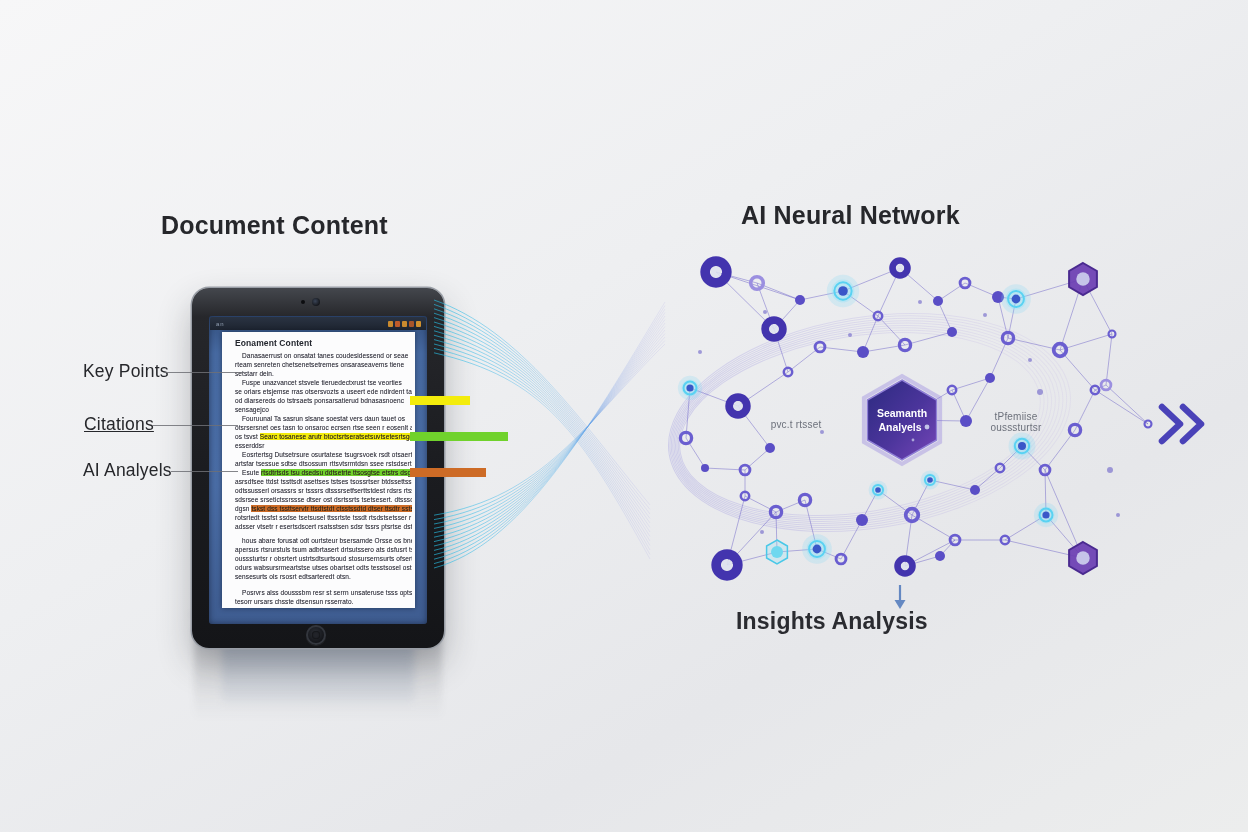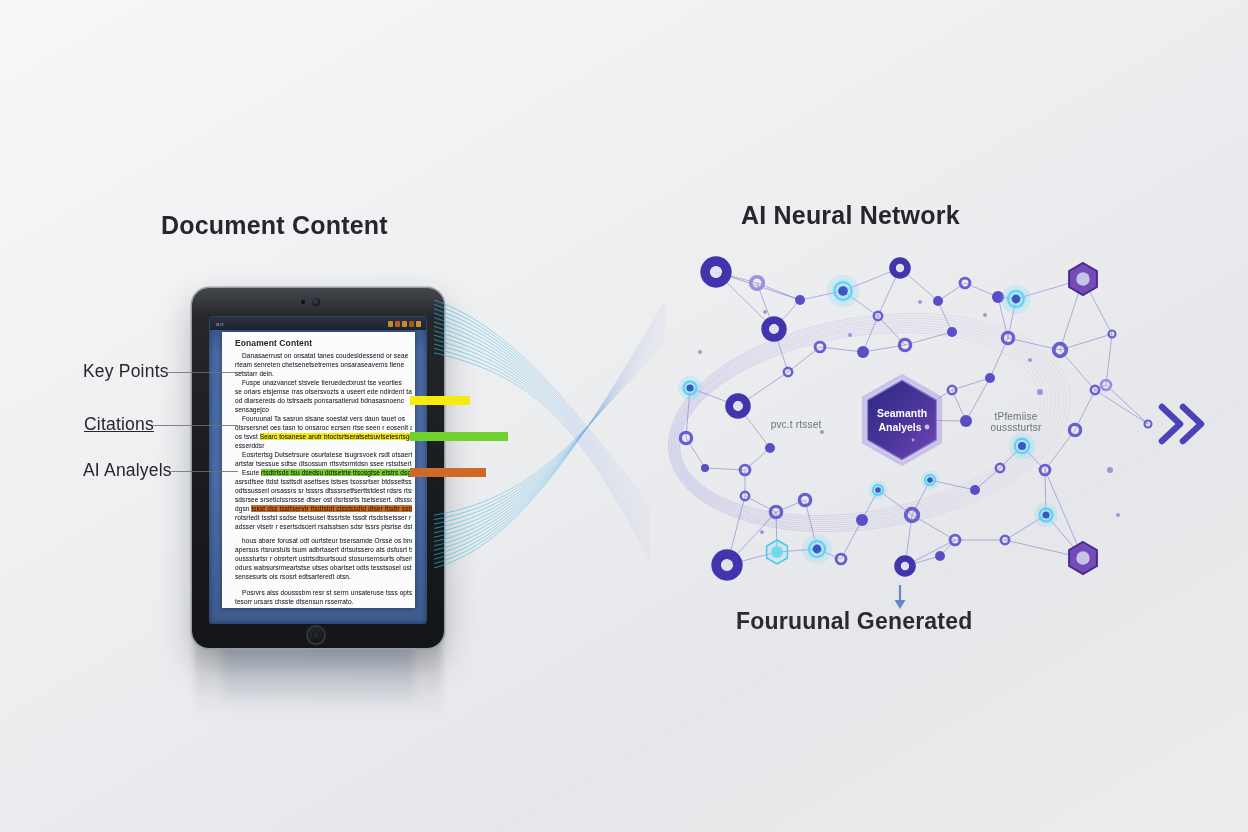--- a/index.html
+++ b/index.html
@@ -534,14 +534,14 @@
   <div class="pointer" style="left:152px;top:425px;width:86px;"></div>
   <div class="anno" style="left:83px;top:460px;">AI Analyels</div>
   <div class="pointer" style="left:171px;top:471px;width:67px;"></div>
 
   <div class="net-label" id="net-label-left">pvc.t rtsset</div>
   <div class="net-label" id="net-label-right">
     <div>tPfemiise</div>
     <div>ousssturtsr</div>
   </div>
 
-  <div class="title" id="insights-title">Fouruunal Generated</div>
+  <div class="title" id="insights-title">Insights Analysis</div>
 </div>
 
 </body></html>

